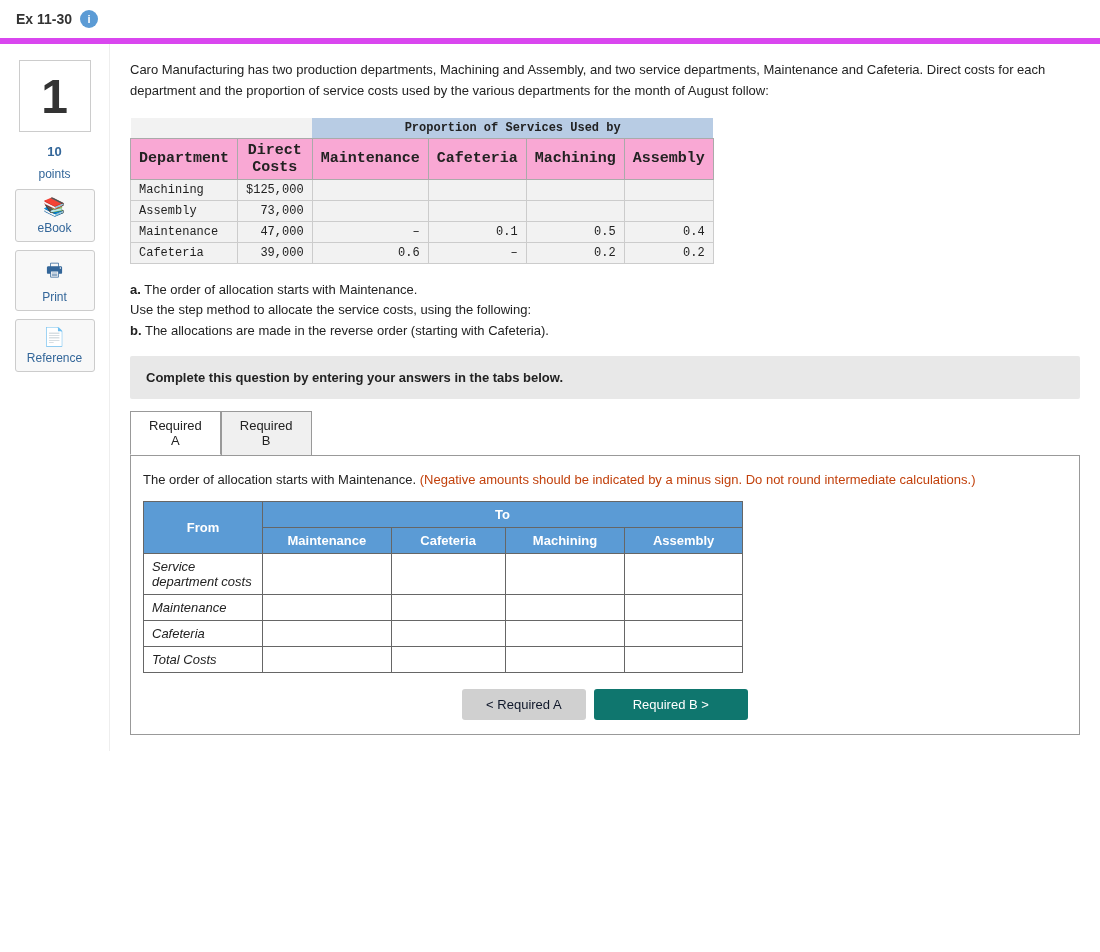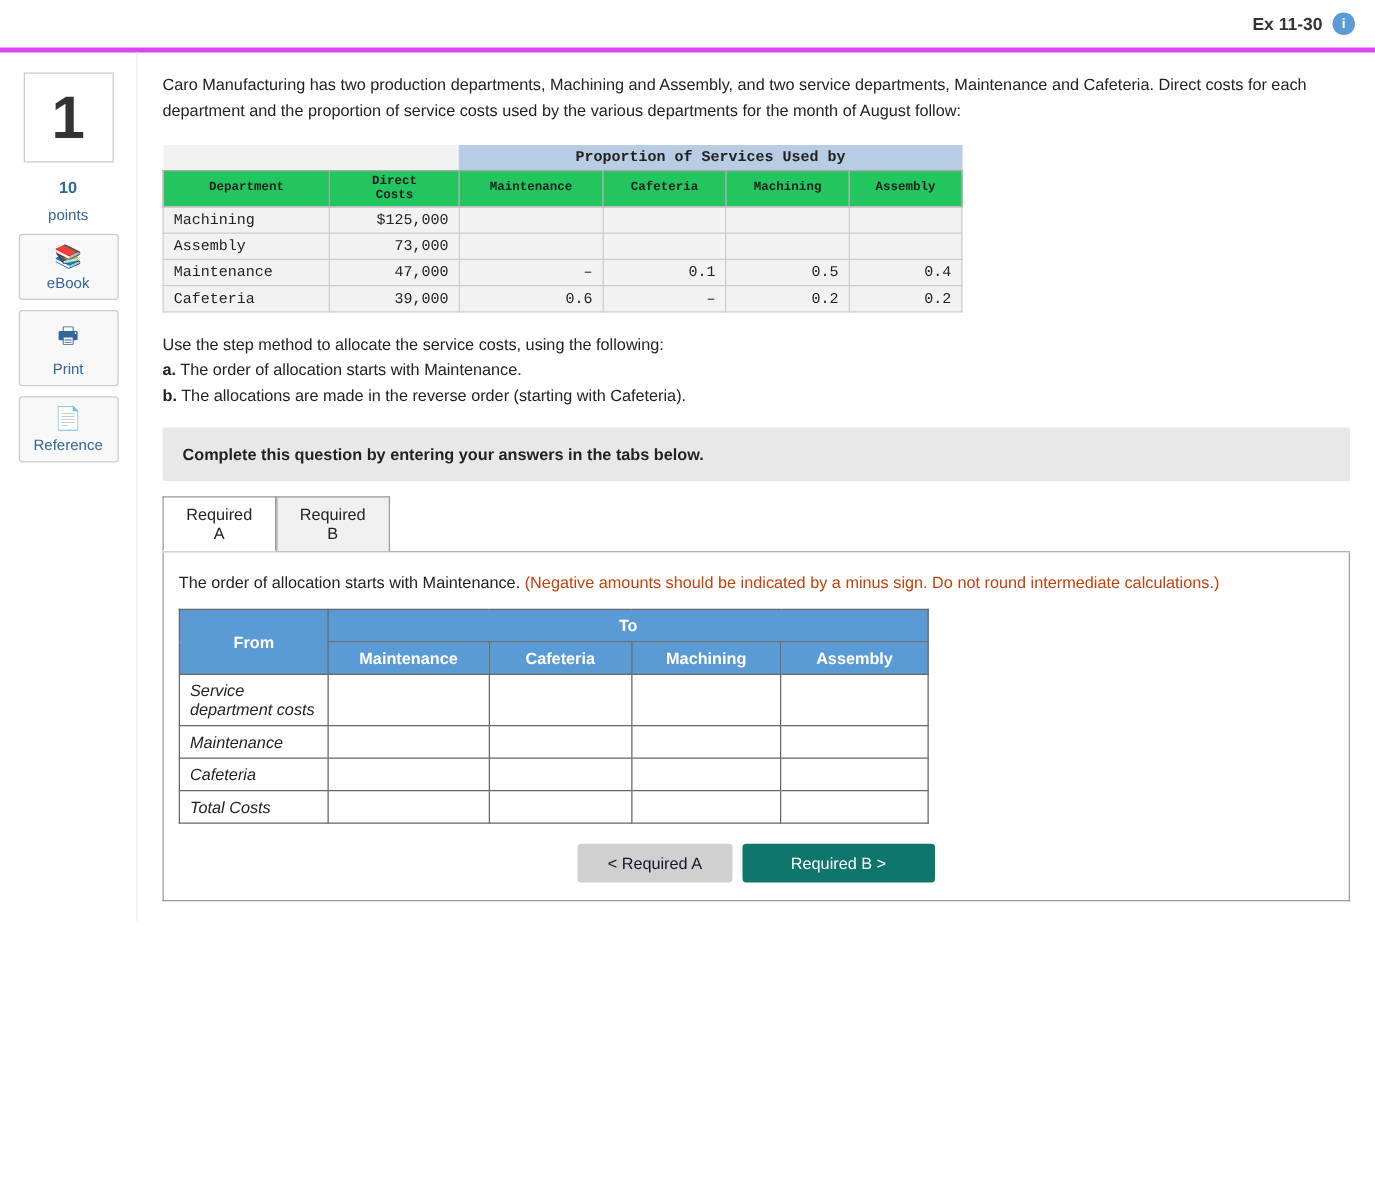--- a/index.html
+++ b/index.html
@@ -1,24 +1,23 @@
 <!DOCTYPE html>
 <html><head>
   <meta charset="utf-8">
   <style>
     * { box-sizing: border-box; margin: 0; padding: 0; }
     body { font-family: Arial, sans-serif; font-size: 13px; background: #fff; color: #222; }
 
     .top-bar {
       padding: 10px 16px;
-      border-bottom: 4px solid #d946ef;
+      border-bottom: 6px solid #d946ef;
       display: flex;
       align-items: center;
       gap: 8px;
-      justify-content: flex-end;
     }
     .top-bar-title { font-size: 14px; font-weight: bold; color: #333; }
     .info-icon {
       display: inline-flex; align-items: center; justify-content: center;
       width: 18px; height: 18px; border-radius: 50%;
       background: #5b9bd5; color: #fff; font-size: 11px; font-weight: bold;
       cursor: pointer;
     }
 
     .main-layout {
@@ -85,30 +84,30 @@
     }
 
     
     .data-table-wrapper {
       margin-bottom: 16px;
     }
     .data-table {
       border-collapse: collapse;
       font-size: 12px;
       font-family: 'Courier New', monospace;
-      width: 640px;
+      width: 508px;
     }
     .data-table th, .data-table td {
       padding: 3px 8px;
       text-align: center;
     }
     .data-table .sub-header th {
-      background: #22c55e;
+      background: #f9a8d4;
       border: 1px solid #aaa;
-      font-size: 10px;
+      font-size: 15px;
     }
     .data-table tbody tr td {
       border: 1px solid #ccc;
       background: #f2f2f2;
       text-align: right;
     }
     .data-table tbody tr td:first-child {
       text-align: left;
     }
     .data-table .span-header {
@@ -326,22 +325,22 @@
               <td>0.6</td>
               <td>–</td>
               <td>0.2</td>
               <td>0.2</td>
             </tr>
           </tbody>
       </table>
     </div>
 
     <div class="required-section">
+      <p><strong>a.</strong> <span>The order of allocation starts with Maintenance.</span></p>
       <p>Use the step method to allocate the service costs, using the following:</p>
-      <p><strong>a.</strong> <span>The order of allocation starts with Maintenance.</span></p>
       <p><strong>b.</strong> <span>The allocations are made in the reverse order (starting with Cafeteria).</span></p>
     </div>
 
     <div class="complete-box">Complete this question by entering your answers in the tabs below.</div>
 
     <div class="tabs-row">
       <div class="tab active">
         Required<br>A
       </div>
       <div class="tab">

